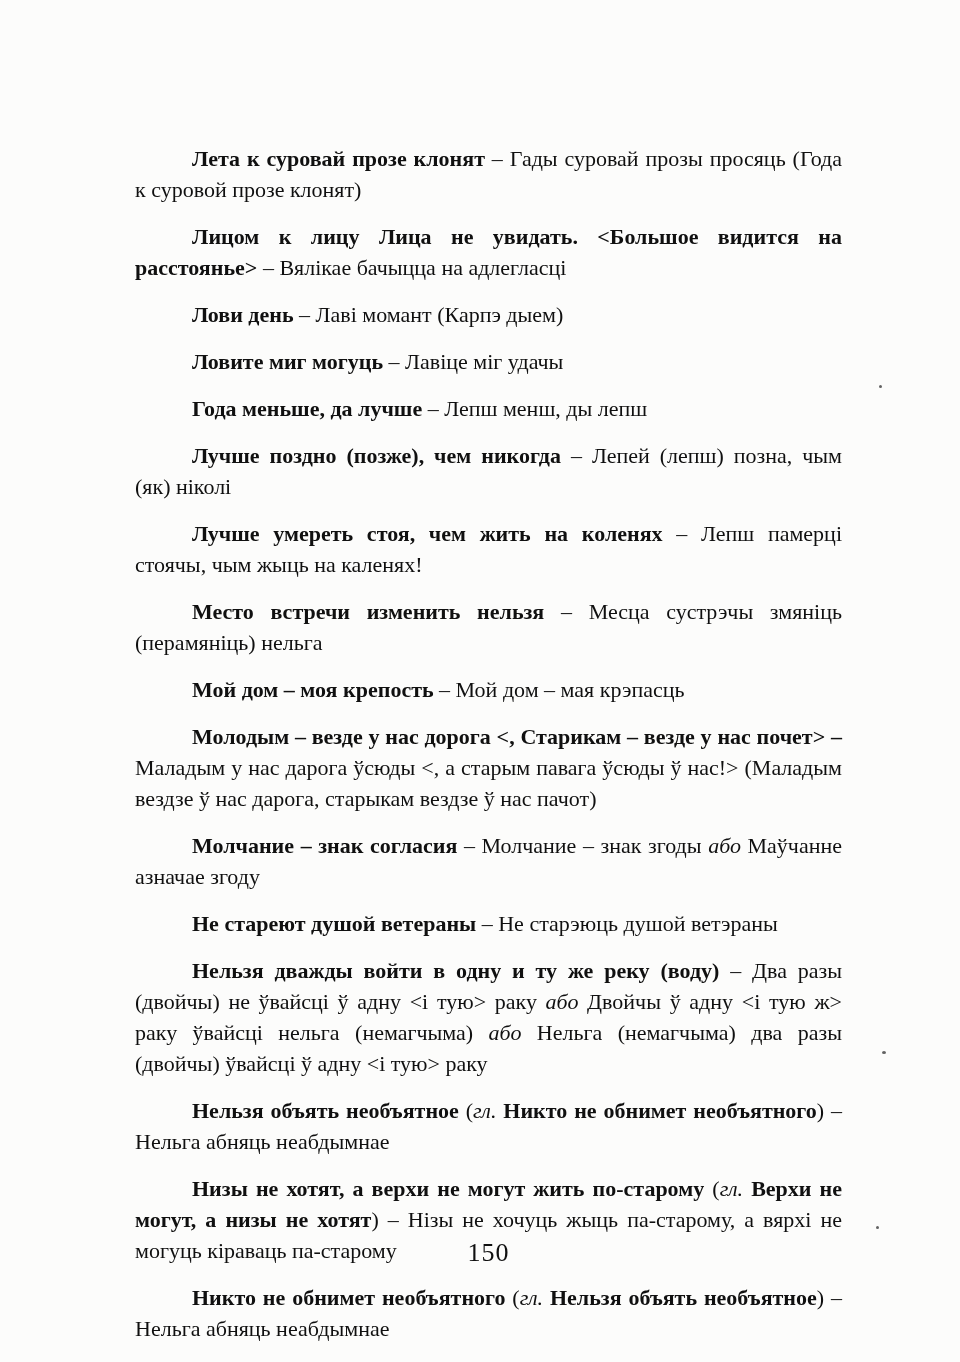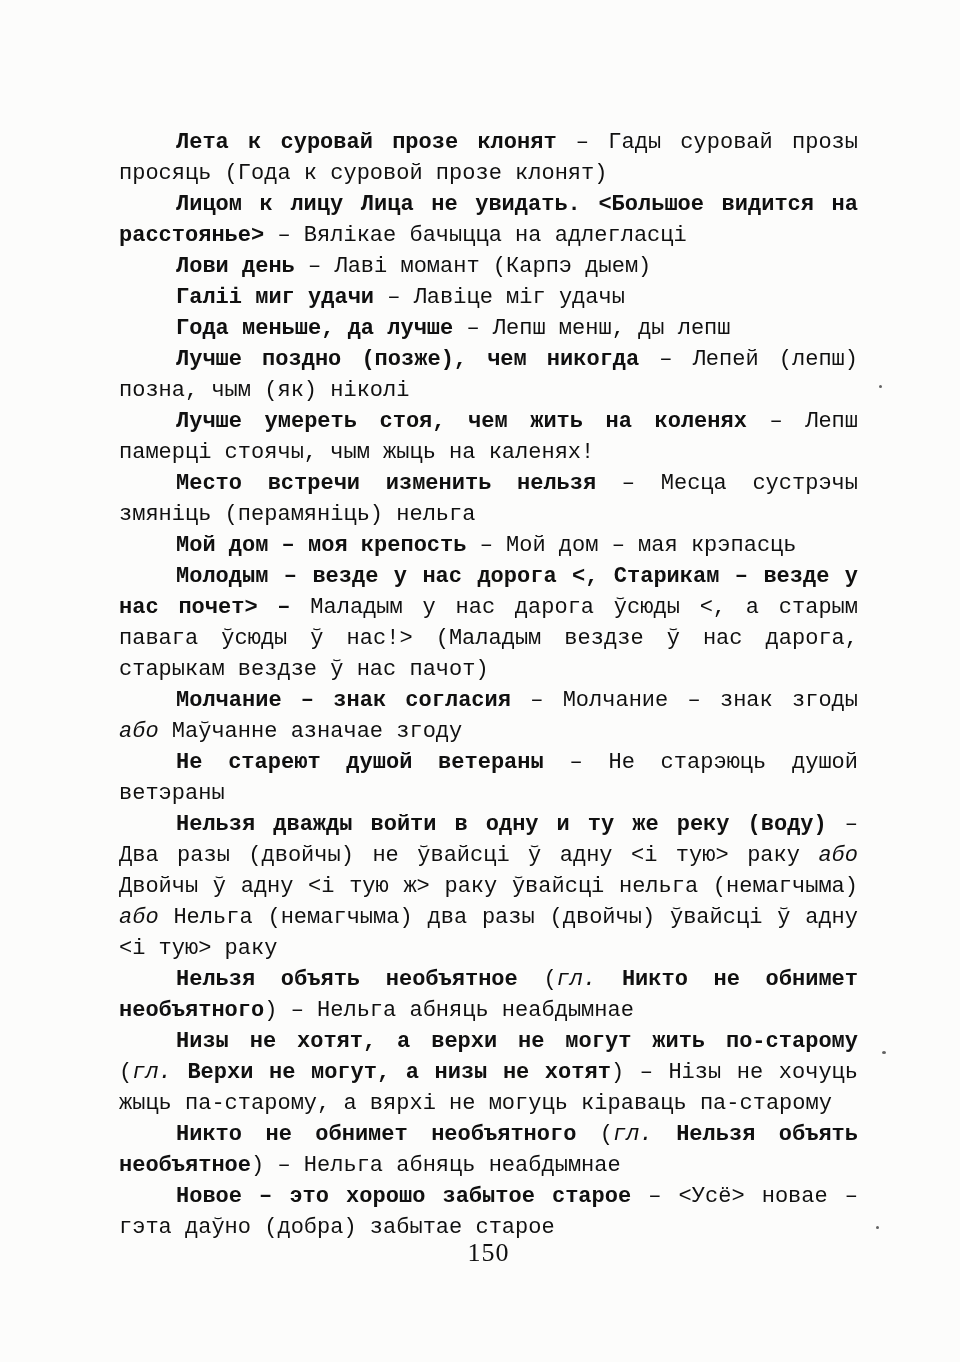--- a/index.html
+++ b/index.html
@@ -15,23 +15,22 @@
   .text-block {
     position: absolute;
     left: 119px;
     top: 127px;
     width: 739px;
     font-size: 22px;
     line-height: 31px;
     text-align: justify;
   }
   .entry {
-    margin: 0;
+    margin: 16px;
     text-indent: 57px;
-    font-family: Liberation Mono, monospace;
   }
   .r-b { font-weight: bold; }
   .r-i { font-style: italic; }
   .r-n { font-weight: normal; }
   .page-number {
     position: absolute;
     left: 119px;
     top: 1238px;
     width: 739px;
     text-align: center;
@@ -49,21 +48,21 @@
   .speck.s3 { left: 876px; top: 1226px; width: 3px; height: 3px; }
 </style>
 </head>
 <body>
 
 <div class="page">
   <div class="text-block" id="entries">
       <p class="entry"><span class="r-b">Лета к суровай прозе клонят</span><span class="r-n"> – Гады суровай прозы просяць (Года к суровой прозе клонят)</span></p>
       <p class="entry"><span class="r-b">Лицом к лицу Лица не увидать. &lt;Большое видится на расстоянье&gt;</span><span class="r-n"> – Вялікае бачыцца на адлегласці</span></p>
       <p class="entry"><span class="r-b">Лови день</span><span class="r-n"> – Лаві момант (Карпэ дыем)</span></p>
-      <p class="entry"><span class="r-b">Галіі миг удачи</span><span class="r-n"> – Лавіце міг удачы</span></p>
+      <p class="entry"><span class="r-b">Ловите миг могуць</span><span class="r-n"> – Лавіце міг удачы</span></p>
       <p class="entry"><span class="r-b">Года меньше, да лучше</span><span class="r-n"> – Лепш менш, ды лепш</span></p>
       <p class="entry"><span class="r-b">Лучше поздно (позже), чем никогда</span><span class="r-n"> – Лепей (лепш) позна, чым (як) ніколі</span></p>
       <p class="entry"><span class="r-b">Лучше умереть стоя, чем жить на коленях</span><span class="r-n"> – Лепш памерці стоячы, чым жыць на каленях!</span></p>
       <p class="entry"><span class="r-b">Место встречи изменить нельзя</span><span class="r-n"> – Месца сустрэчы змяніць (перамяніць) нельга</span></p>
       <p class="entry"><span class="r-b">Мой дом – моя крепость</span><span class="r-n"> – Мой дом – мая крэпасць</span></p>
       <p class="entry"><span class="r-b">Молодым – везде у нас дорога &lt;, Старикам – везде у нас почет&gt; –</span><span class="r-n"> Маладым у нас дарога ўсюды &lt;, а старым павага ўсюды ў нас!&gt; (Маладым вездзе ў нас дарога, старыкам вездзе ў нас пачот)</span></p>
       <p class="entry"><span class="r-b">Молчание – знак согласия</span><span class="r-n"> – Молчание – знак згоды </span><span class="r-i">або</span><span class="r-n"> Маўчанне азначае згоду</span></p>
       <p class="entry"><span class="r-b">Не стареют душой ветераны</span><span class="r-n"> – Не старэюць душой ветэраны</span></p>
       <p class="entry"><span class="r-b">Нельзя дважды войти в одну и ту же реку (воду)</span><span class="r-n"> – Два разы (двойчы) не ўвайсці ў адну &lt;і тую&gt; раку </span><span class="r-i">або</span><span class="r-n"> Двойчы ў адну &lt;і тую ж&gt; раку ўвайсці нельга (немагчыма) </span><span class="r-i">або</span><span class="r-n"> Нельга (немагчыма) два разы (двойчы) ўвайсці ў адну &lt;і тую&gt; раку</span></p>
       <p class="entry"><span class="r-b">Нельзя объять необъятное</span><span class="r-n"> (</span><span class="r-i">гл.</span><span class="r-n"> </span><span class="r-b">Никто не обнимет необъятного</span><span class="r-n">) – Нельга абняць неабдымнае</span></p>

